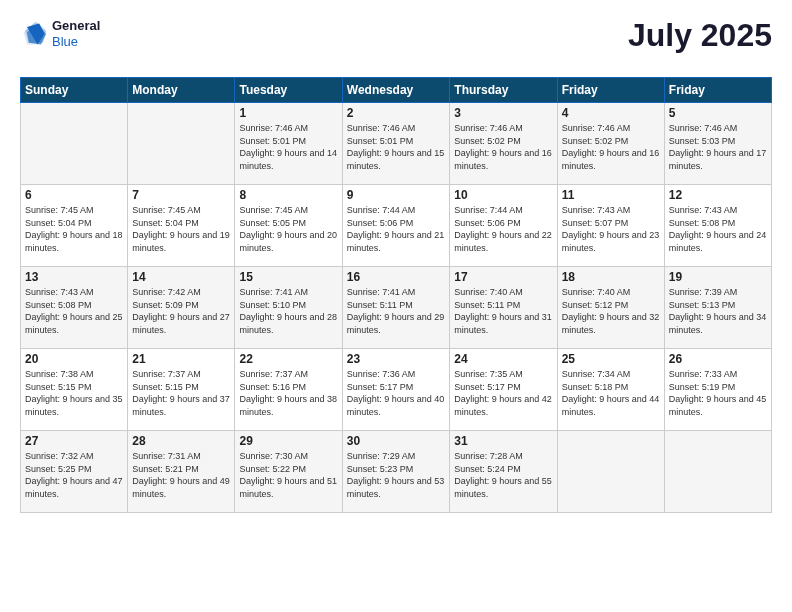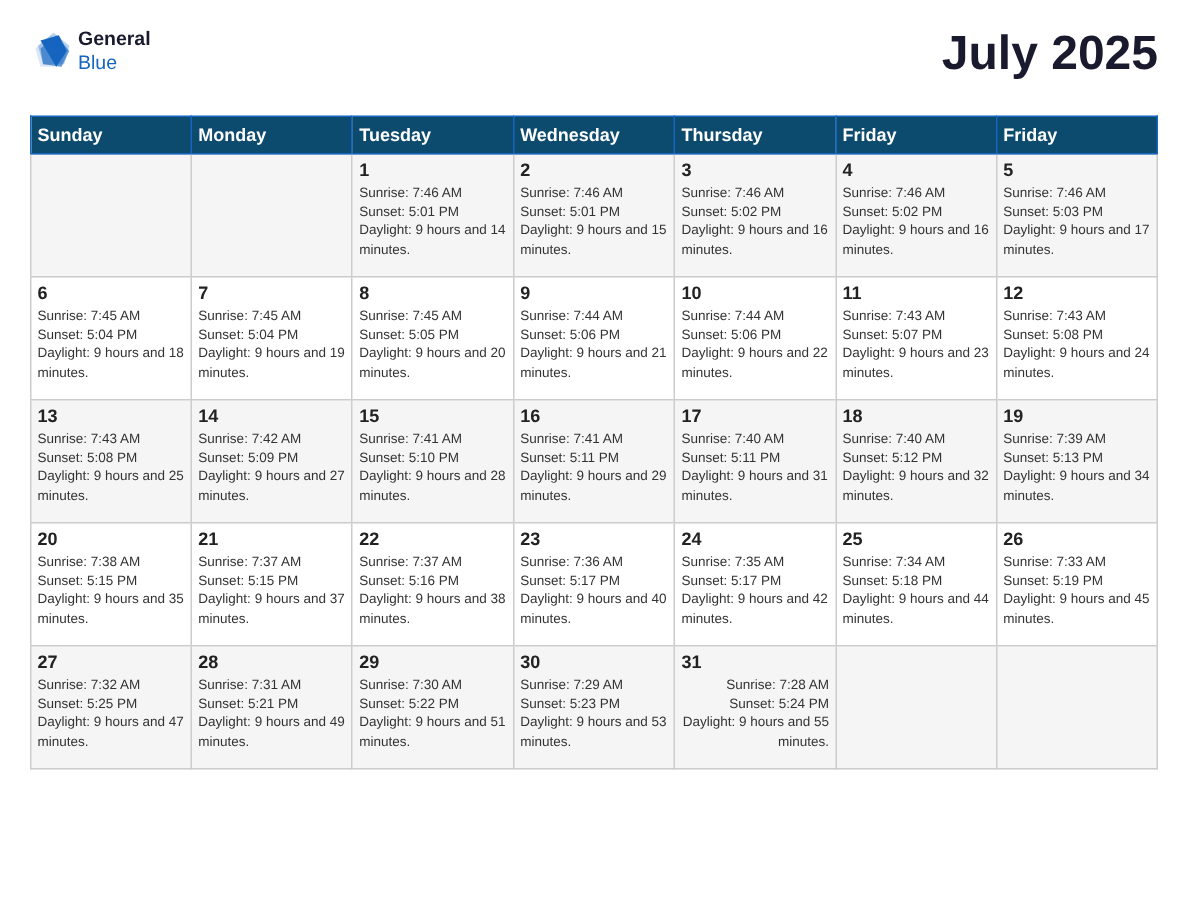--- a/index.html
+++ b/index.html
@@ -318,21 +318,21 @@
 Daylight: 9 hours and 51 minutes.</div>
           </td>
           <td>
             <span class="day-number">30</span>
             <div class="day-info" style="white-space: pre-line;">Sunrise: 7:29 AM
 Sunset: 5:23 PM
 Daylight: 9 hours and 53 minutes.</div>
           </td>
           <td>
             <span class="day-number">31</span>
-            <div class="day-info" style="white-space: pre-line; text-align: right;">Sunrise: 7:28 AM
+            <div class="day-info" style="white-space: pre-line;">Sunrise: 7:28 AM
 Sunset: 5:24 PM
 Daylight: 9 hours and 55 minutes.</div>
           </td>
           <td class="empty-cell"></td>
           <td class="empty-cell"></td>
         </tr>
       </tbody>
   </table>
 </div>
 

